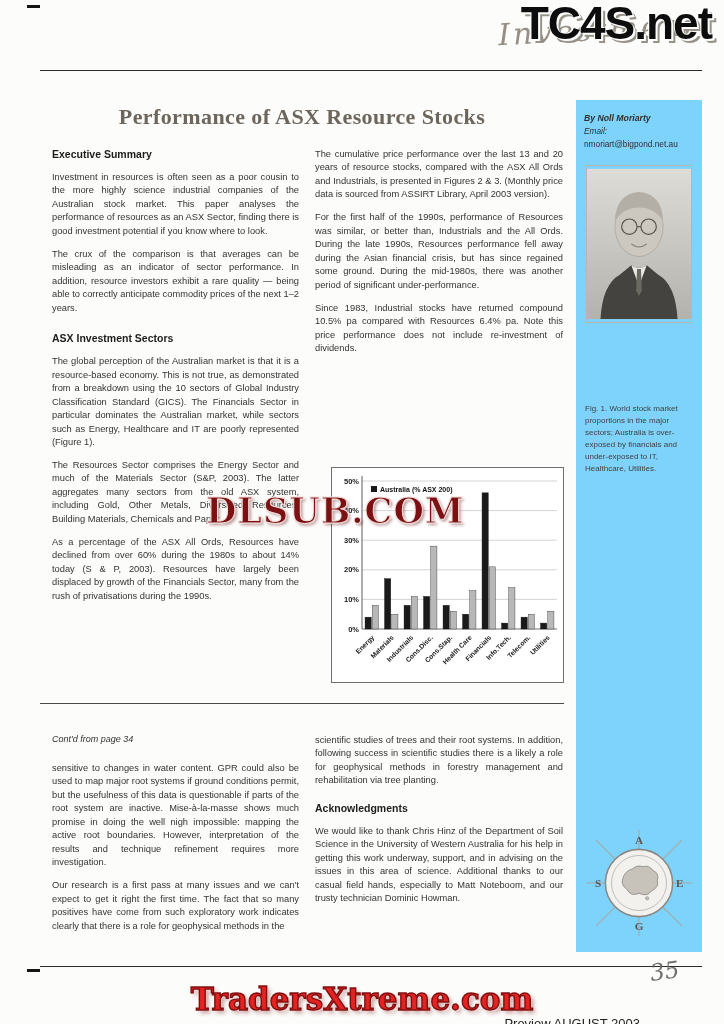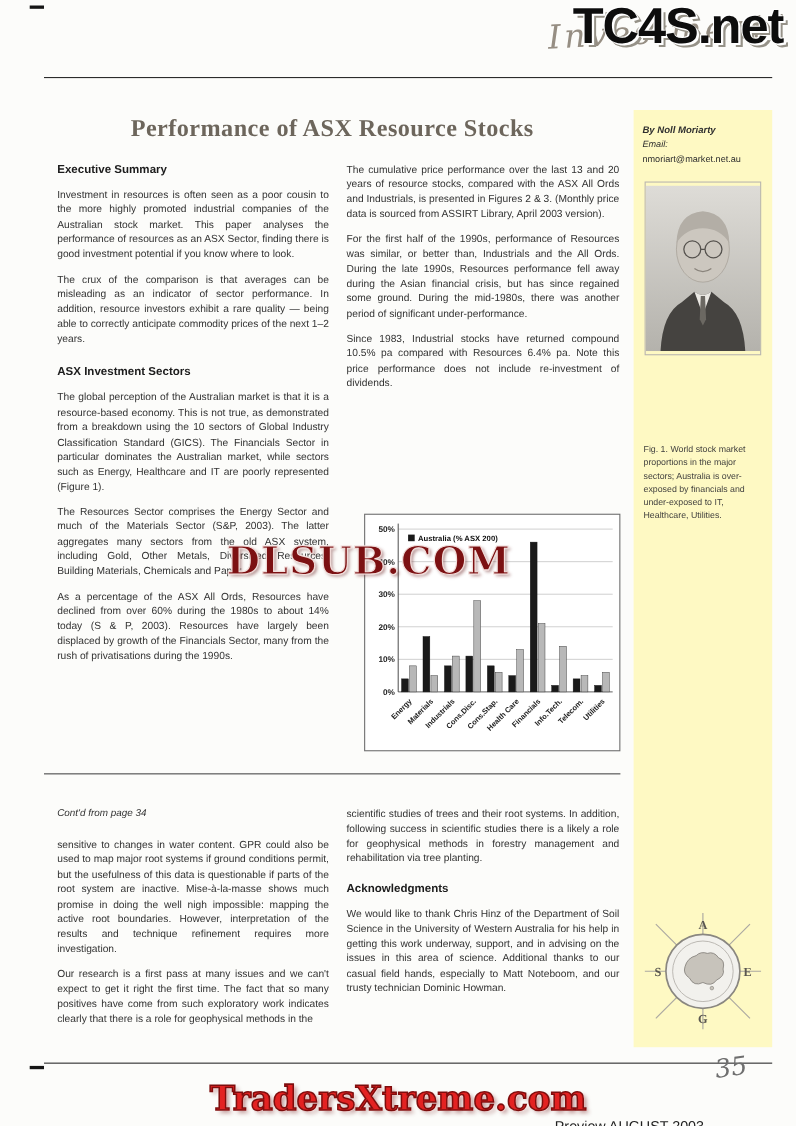--- a/index.html
+++ b/index.html
@@ -24,21 +24,21 @@
   .col-left{left:52px;top:148px;}
   .col-right{left:315px;top:148px;width:248px;}
   h2.sec{font-size:10.5px;font-weight:bold;color:#1c1c1c;margin:0 0 11px;}
   h2.sec.later{margin-top:17px;}
   p.body{font-size:9.3px;line-height:1.45;text-align:justify;color:#333;margin:0 0 9.5px;}
 
   .chart-box{position:absolute;left:331px;top:467px;width:233px;height:216px;background:#fff;
         border:1px solid #6f6f6f;box-sizing:border-box;}
   .chart-box svg{width:100%;height:100%;font-family:"Liberation Sans",sans-serif;}
 
-  .sidebar{position:absolute;left:576px;top:100px;width:126px;height:852px;background:#fef9c3;}
+  .sidebar{position:absolute;left:576px;top:100px;width:126px;height:852px;background:#7dd3fc;}
   .byline{padding:12px 8px 0;font-size:8.3px;color:#2f2f2f;line-height:1.55;}
   .byline .author{font-weight:bold;font-style:italic;font-size:8.7px;}
   .byline .email-label{font-style:italic;}
   .photo{display:block;width:106px;height:158px;margin:14px auto 0;border:1px solid #b9b6b0;box-sizing:border-box;}
   .fig-caption{margin-top:80px;padding:0 9px;font-size:8px;color:#43423f;line-height:1.5;}
   .aseg{position:absolute;top:730px;left:50%;transform:translateX(-50%);width:106px;height:106px;}
 
   .contd{position:absolute;left:52px;top:734px;font-size:9px;font-style:italic;color:#333;}
   .lower-left{position:absolute;left:52px;top:762px;width:247px;}
   .lower-right{position:absolute;left:315px;top:734px;width:248px;}
@@ -63,21 +63,21 @@
   <div class="mark mark-top"></div>
   <div class="rule rule-top"></div>
 
   <div class="header-script">Investment</div>
   <div class="tc4s">TC4S.net</div>
 
   <h1 class="title">Performance of ASX Resource Stocks</h1>
 
   <div class="col col-left">
     <h2 class="sec">Executive Summary</h2>
-    <p class="body">Investment in resources is often seen as a poor cousin to the more highly promoted industrial companies of the Australian stock market. This paper analyses the performance of resources as an ASX Sector, finding there is good investment potential if you know where to look.</p>
+    <p class="body">Investment in resources is often seen as a poor cousin to the more highly science industrial companies of the Australian stock market. This paper analyses the performance of resources as an ASX Sector, finding there is good investment potential if you know where to look.</p>
     <p class="body">The crux of the comparison is that averages can be misleading as an indicator of sector performance. In addition, resource investors exhibit a rare quality — being able to correctly anticipate commodity prices of the next 1–2 years.</p>
     <h2 class="sec later">ASX Investment Sectors</h2>
     <p class="body">The global perception of the Australian market is that it is a resource-based economy. This is not true, as demonstrated from a breakdown using the 10 sectors of Global Industry Classification Standard (GICS). The Financials Sector in particular dominates the Australian market, while sectors such as Energy, Healthcare and IT are poorly represented (Figure 1).</p>
     <p class="body">The Resources Sector comprises the Energy Sector and much of the Materials Sector (S&amp;P, 2003). The latter aggregates many sectors from the old ASX system, including Gold, Other Metals, Diversified Resources, Building Materials, Chemicals and Paper.</p>
     <p class="body">As a percentage of the ASX All Ords, Resources have declined from over 60% during the 1980s to about 14% today (S &amp; P, 2003). Resources have largely been displaced by growth of the Financials Sector, many from the rush of privatisations during the 1990s.</p>
   </div>
 
   <div class="col col-right">
     <p class="body">The cumulative price performance over the last 13 and 20 years of resource stocks, compared with the ASX All Ords and Industrials, is presented in Figures 2 &amp; 3. (Monthly price data is sourced from ASSIRT Library, April 2003 version).</p>
     <p class="body">For the first half of the 1990s, performance of Resources was similar, or better than, Industrials and the All Ords. During the late 1990s, Resources performance fell away during the Asian financial crisis, but has since regained some ground. During the mid-1980s, there was another period of significant under-performance.</p>
@@ -131,21 +131,21 @@
         <text x="218.25" y="170" text-anchor="end" font-size="6.8" font-weight="bold" fill="#222" transform="rotate(-45 218.25 170)">Utilities</text>
         <rect x="39" y="18" width="6" height="6" fill="#1a1a1a"></rect>
         <text x="48" y="24" font-size="7" font-weight="bold" fill="#111">Australia (% ASX 200)</text>
       </svg>
   </div>
 
   <aside class="sidebar">
     <div class="byline">
       <div class="author">By Noll Moriarty</div>
       <div class="email-label">Email:</div>
-      <div class="email">nmoriart@market.net.au</div>
+      <div class="email">nmoriart@bigpond.net.au</div>
     </div>
 
     <svg class="photo" viewBox="0 0 108 156">
       <defs>
         <linearGradient id="pbg" x1="0" y1="0" x2="0" y2="1">
           <stop offset="0" stop-color="#dedcd7"></stop>
             <stop offset="1" stop-color="#b4b2ac"></stop>
         </linearGradient>
       </defs>
       <rect width="108" height="156" fill="url(#pbg)"></rect>

